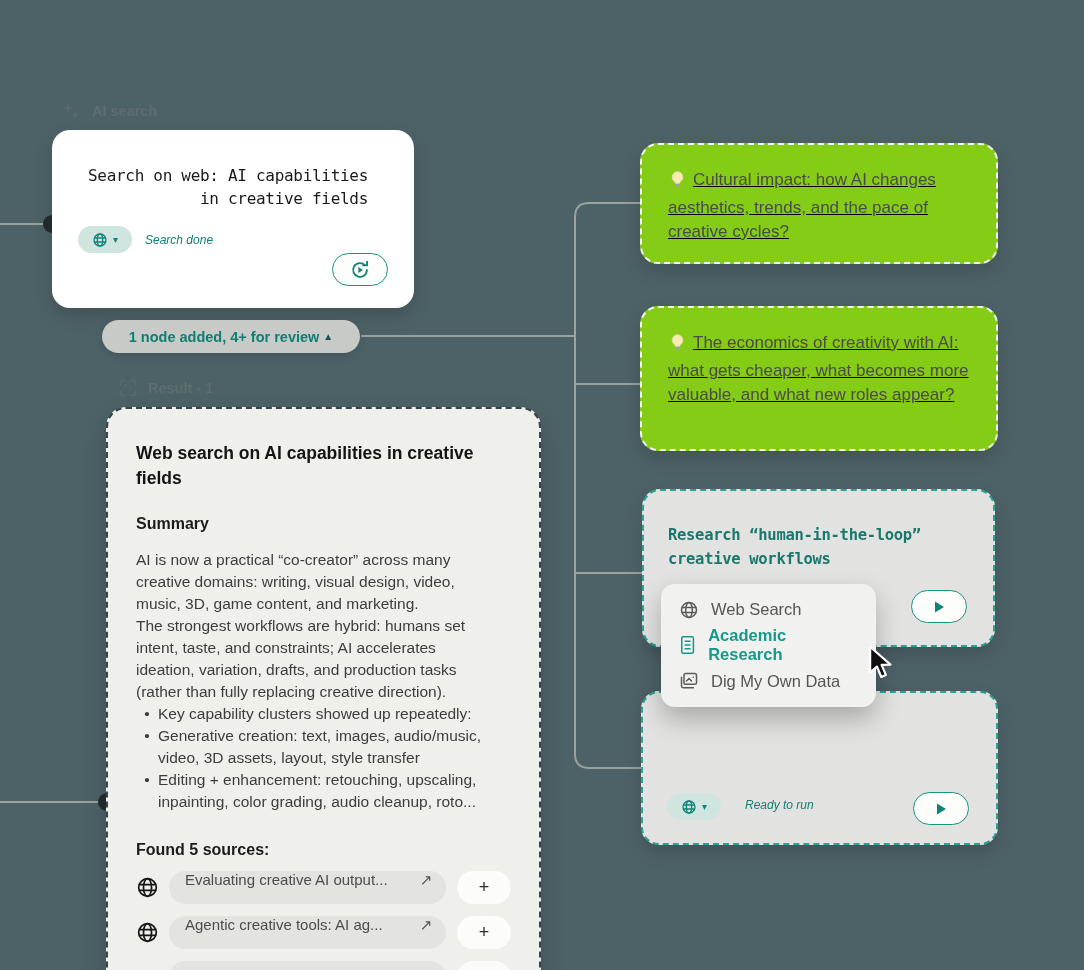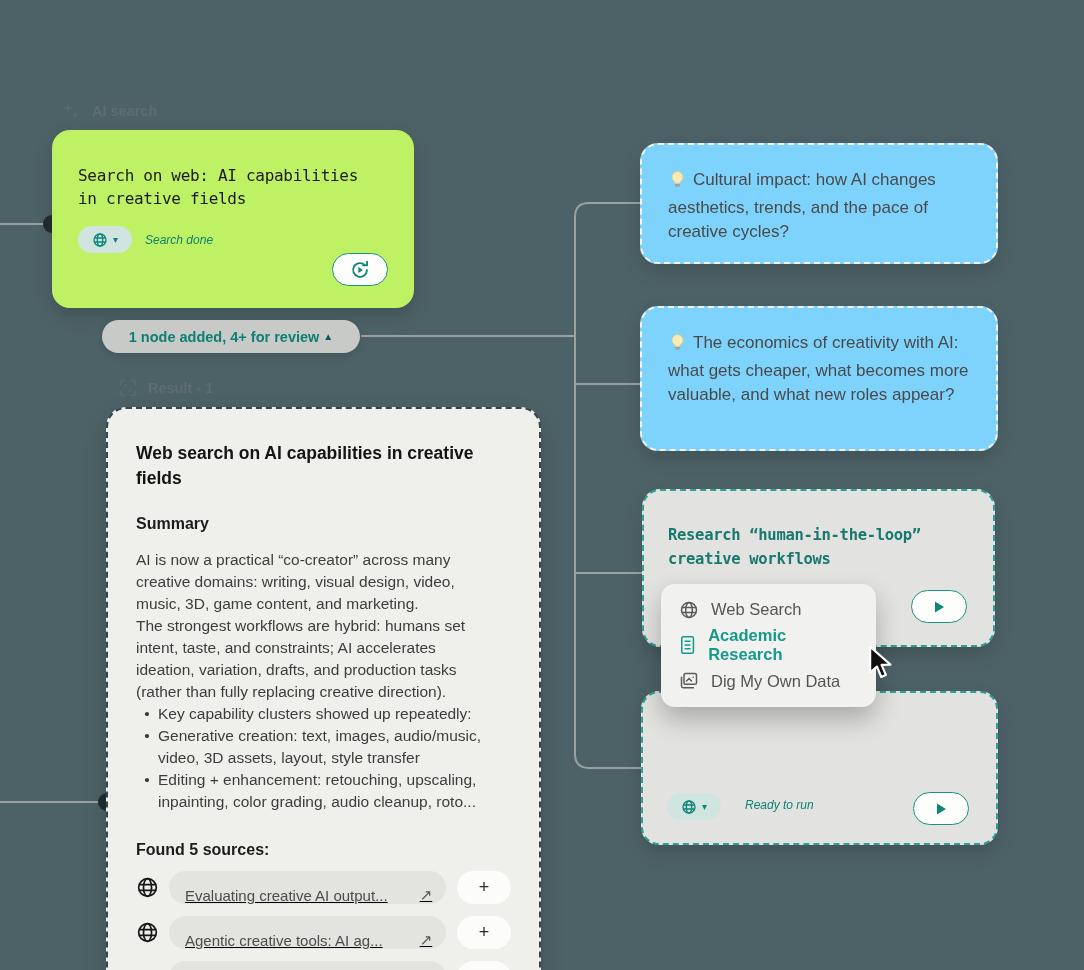--- a/index.html
+++ b/index.html
@@ -17,22 +17,23 @@
   
   .node-label {
     position:absolute; display:flex; align-items:center; gap:10px;
     color:#5d6d70; font-size:14.5px; font-weight:600; z-index:2;
   }
   .node-label svg { opacity:.75; }
   
   .card { position:absolute; z-index:2; border-radius:18px; }
   #search-node {
     left:52px; top:130px; width:362px; height:178px;
-    background:#bef264; box-shadow:0 8px 18px rgba(0,0,0,.16);
+    background:#ffffff; box-shadow:0 8px 18px rgba(0,0,0,.16);
     padding:34px 26px 0 26px;
+    text-align:right;
   }
   #search-node .title {
     font-family:"DejaVu Sans Mono", monospace; font-size:16px; font-weight:500;
     color:#1a1a1a; line-height:23px; letter-spacing:-.3px; width:290px;
   }
   .pill-row { display:flex; align-items:center; margin-top:16px; }
   .globe-pill {
     display:flex; align-items:center; justify-content:center; gap:5px;
     background:#d0e4e0; border-radius:999px; width:54px; height:27px; cursor:pointer;
   }
@@ -70,33 +71,33 @@
   .summary { width:362px; margin-top:16px; color:#3d3d3d; font-size:15.5px; line-height:22px; }
   .summary p { margin:0; }
   .bullet-item { display:flex; }
   .bullet-item .dot { width:22px; text-align:center; flex:0 0 22px; color:#3d3d3d; }
   .bullet-item .btxt { flex:1; }
   .sources-h { font-size:16px; font-weight:700; color:#1c1c1c; margin-top:28px; }
   .source-row { display:flex; align-items:center; margin-top:12px; height:33px; }
   .source-row .src-globe { flex:0 0 24px; margin-right:9px; display:flex; }
   .source-pill {
     width:283px; height:33px; background:#e3e3e0; border-radius:999px;
-    display:flex; align-items:flex-end; padding:0 14px 0 16px; cursor:pointer;text-decoration:underline;
+    display:flex; align-items:flex-start; padding:0 14px 0 16px; cursor:pointer;
   }
   .source-pill .stitle { flex:1; font-size:15px; color:#4c4c4c; white-space:nowrap; overflow:hidden; }
   .source-pill .open { color:#565656; font-size:15px; margin-left:8px; }
   .add-btn {
     margin-left:11px; width:55px; height:33px; border-radius:999px; background:#fcfcfa;
     display:flex; align-items:center; justify-content:center;
     font-size:18px; color:#2d2d2d; cursor:pointer;
   }
   
   .idea-node {
-    background:#7dd3fc; border:2px dashed #f3f3f0; border-radius:18px;
-    padding:23px 26px; box-shadow:0 8px 18px rgba(0,0,0,.15); cursor:pointer;
+    background:#84cc16; border:2px dashed #f3f3f0; border-radius:18px;
+    padding:23px 26px; box-shadow:0 8px 18px rgba(0,0,0,.15); cursor:pointer;text-decoration:underline;
   }
   #idea-1 { left:640px; top:143px; width:358px; height:121px; }
   #idea-2 { left:640px; top:306px; width:358px; height:145px; }
   .idea-text { font-size:17px; line-height:24px; color:#4a4a4a; }
   .idea-text .bulb { display:inline-block; vertical-align:-4px; margin-right:6px; }
   
   .research-node {
     background:#e2e3e0; border:2px dashed #2ba294; border-radius:18px;
     box-shadow:0 8px 18px rgba(0,0,0,.15); cursor:pointer;
   }

